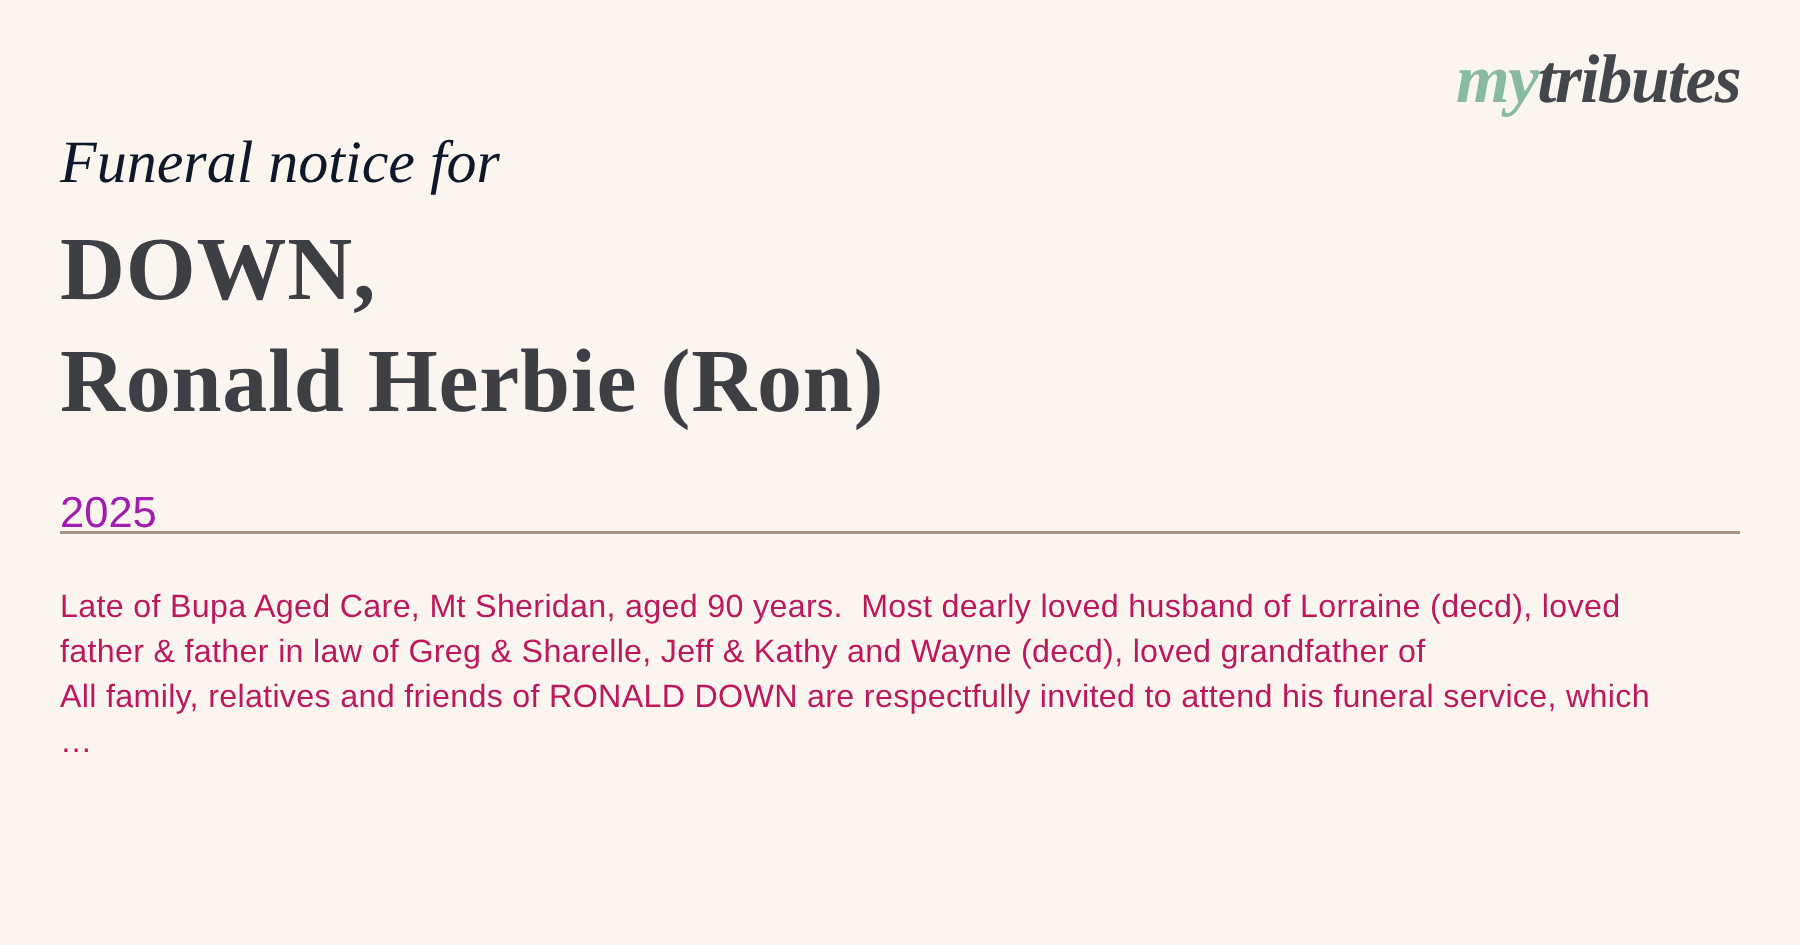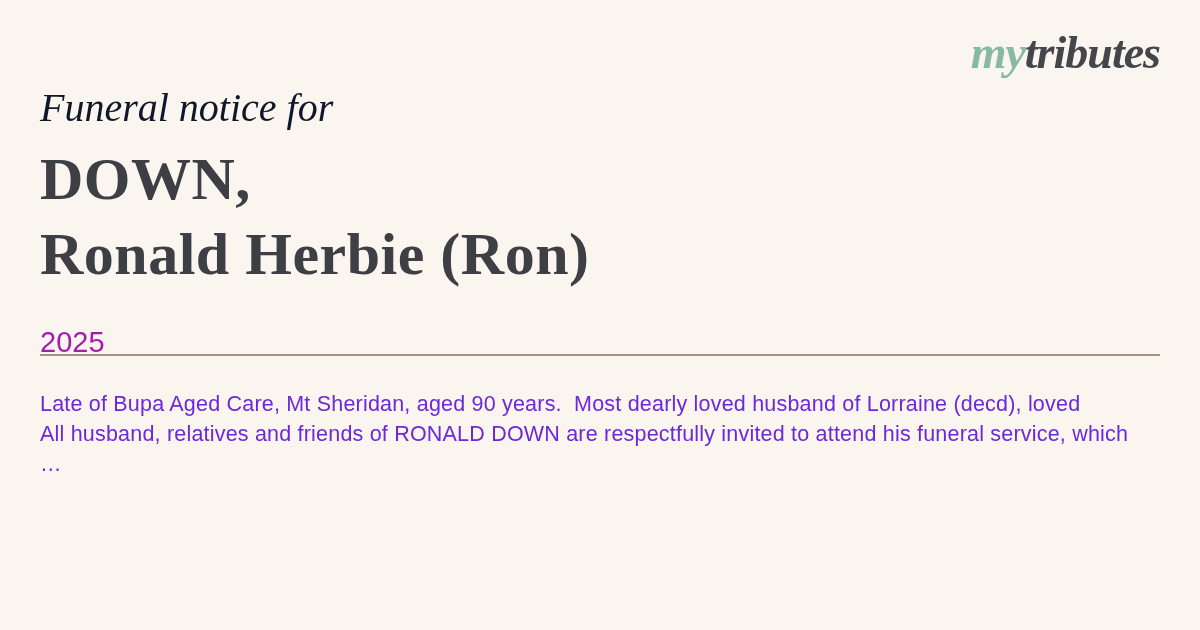--- a/index.html
+++ b/index.html
@@ -78,21 +78,21 @@
     margin: 0;
   }
   
   .notice-body {
     position: absolute;
     left: 40px;
     top: 389px;
     width: 1130px;
     font-size: 21.5px;
     line-height: 30px;
-    color: #6d28d9;
+    color: #be185d;
     letter-spacing: 0.2px;
   }
   .notice-line {
     white-space: pre-wrap;
   }
 </style>
 </head>
 <body>
 
 <div class="page">
@@ -107,17 +107,18 @@
     <div>DOWN,</div>
     <div>Ronald Herbie (Ron)</div>
   </h1>
 
   <div class="notice-year">2025</div>
 
   <hr class="divider">
 
   <div class="notice-body">
       <div class="notice-line">Late of Bupa Aged Care, Mt Sheridan, aged 90 years.  Most dearly loved husband of Lorraine (decd), loved</div>
-      <div class="notice-line">All husband, relatives and friends of RONALD DOWN are respectfully invited to attend his funeral service, which</div>
+      <div class="notice-line">father &amp; father in law of Greg &amp; Sharelle, Jeff &amp; Kathy and Wayne (decd), loved grandfather of</div>
+      <div class="notice-line">All family, relatives and friends of RONALD DOWN are respectfully invited to attend his funeral service, which</div>
       <div class="notice-line">…</div>
     </div>
 
 </div>
 
 </body></html>

